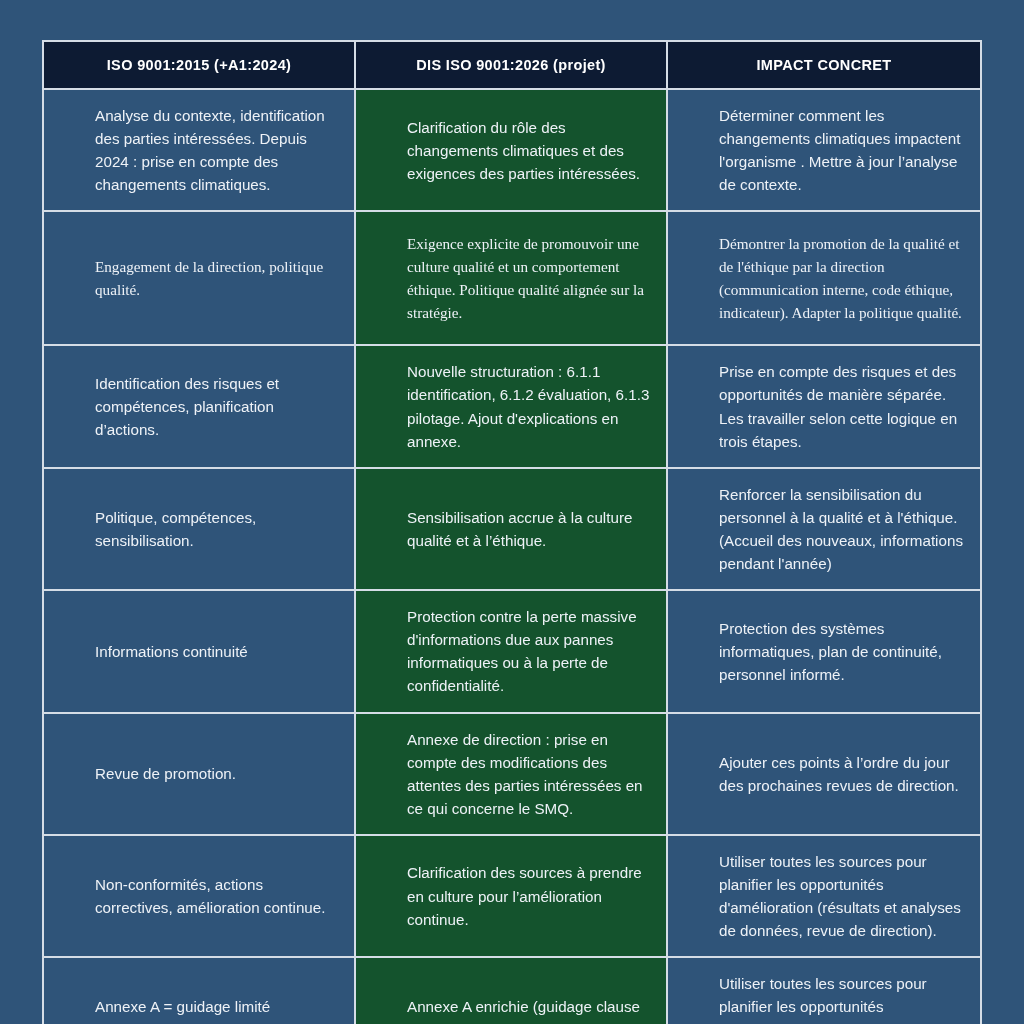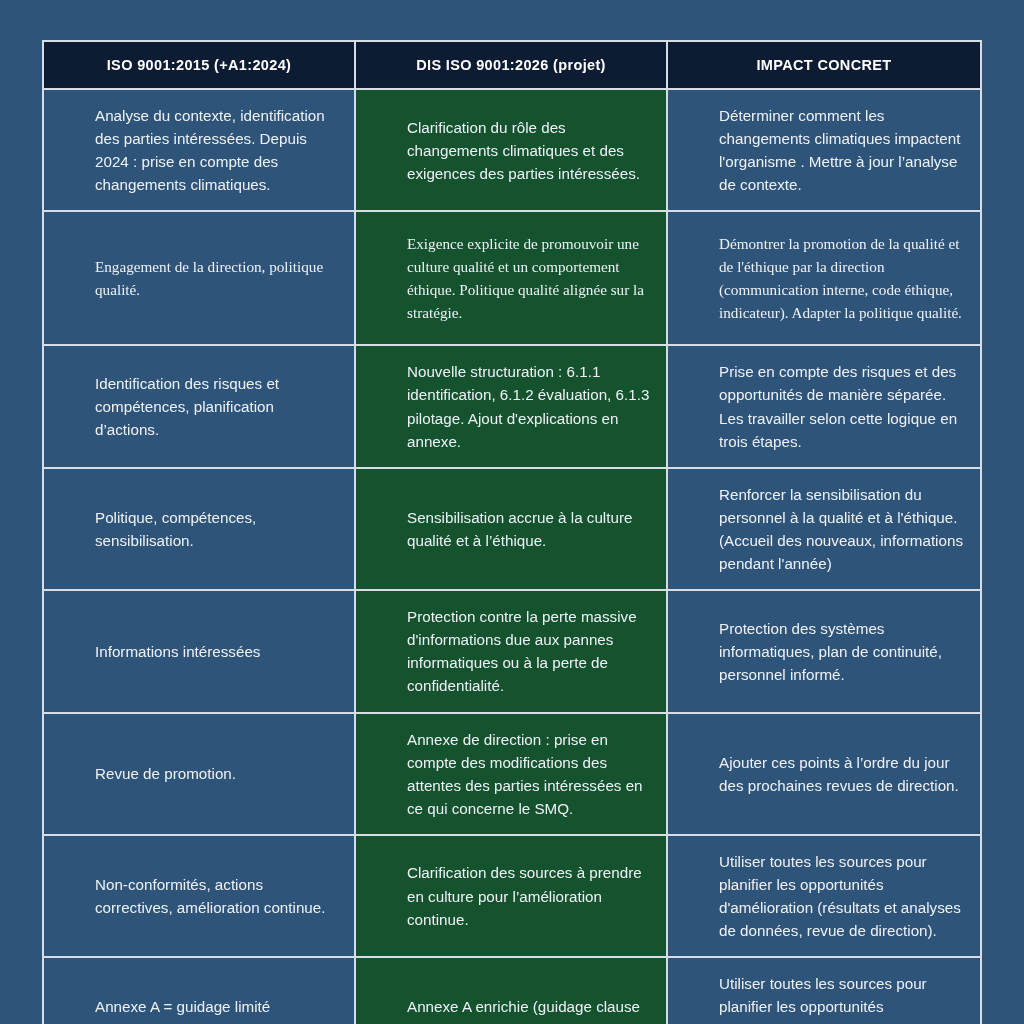--- a/index.html
+++ b/index.html
@@ -145,21 +145,21 @@
           </td>
         <td class="mid">
             <span class="cell-text">Sensibilisation accrue à la culture qualité et à l’éthique.</span>
           </td>
         <td>
             <span class="cell-text">Renforcer la sensibilisation du personnel à la qualité et à l'éthique. (Accueil des nouveaux, informations pendant l'année)</span>
           </td>
       </tr>
       <tr class="r5">
         <td>
-            <span class="cell-text">Informations intéressées</span>
+            <span class="cell-text">Informations continuité</span>
           </td>
         <td class="mid">
             <span class="cell-text">Protection contre la perte massive d'informations due aux pannes informatiques ou à la perte de confidentialité.</span>
           </td>
         <td>
             <span class="cell-text">Protection des systèmes informatiques, plan de continuité, personnel informé.</span>
           </td>
       </tr>
       <tr class="r6">
         <td>

